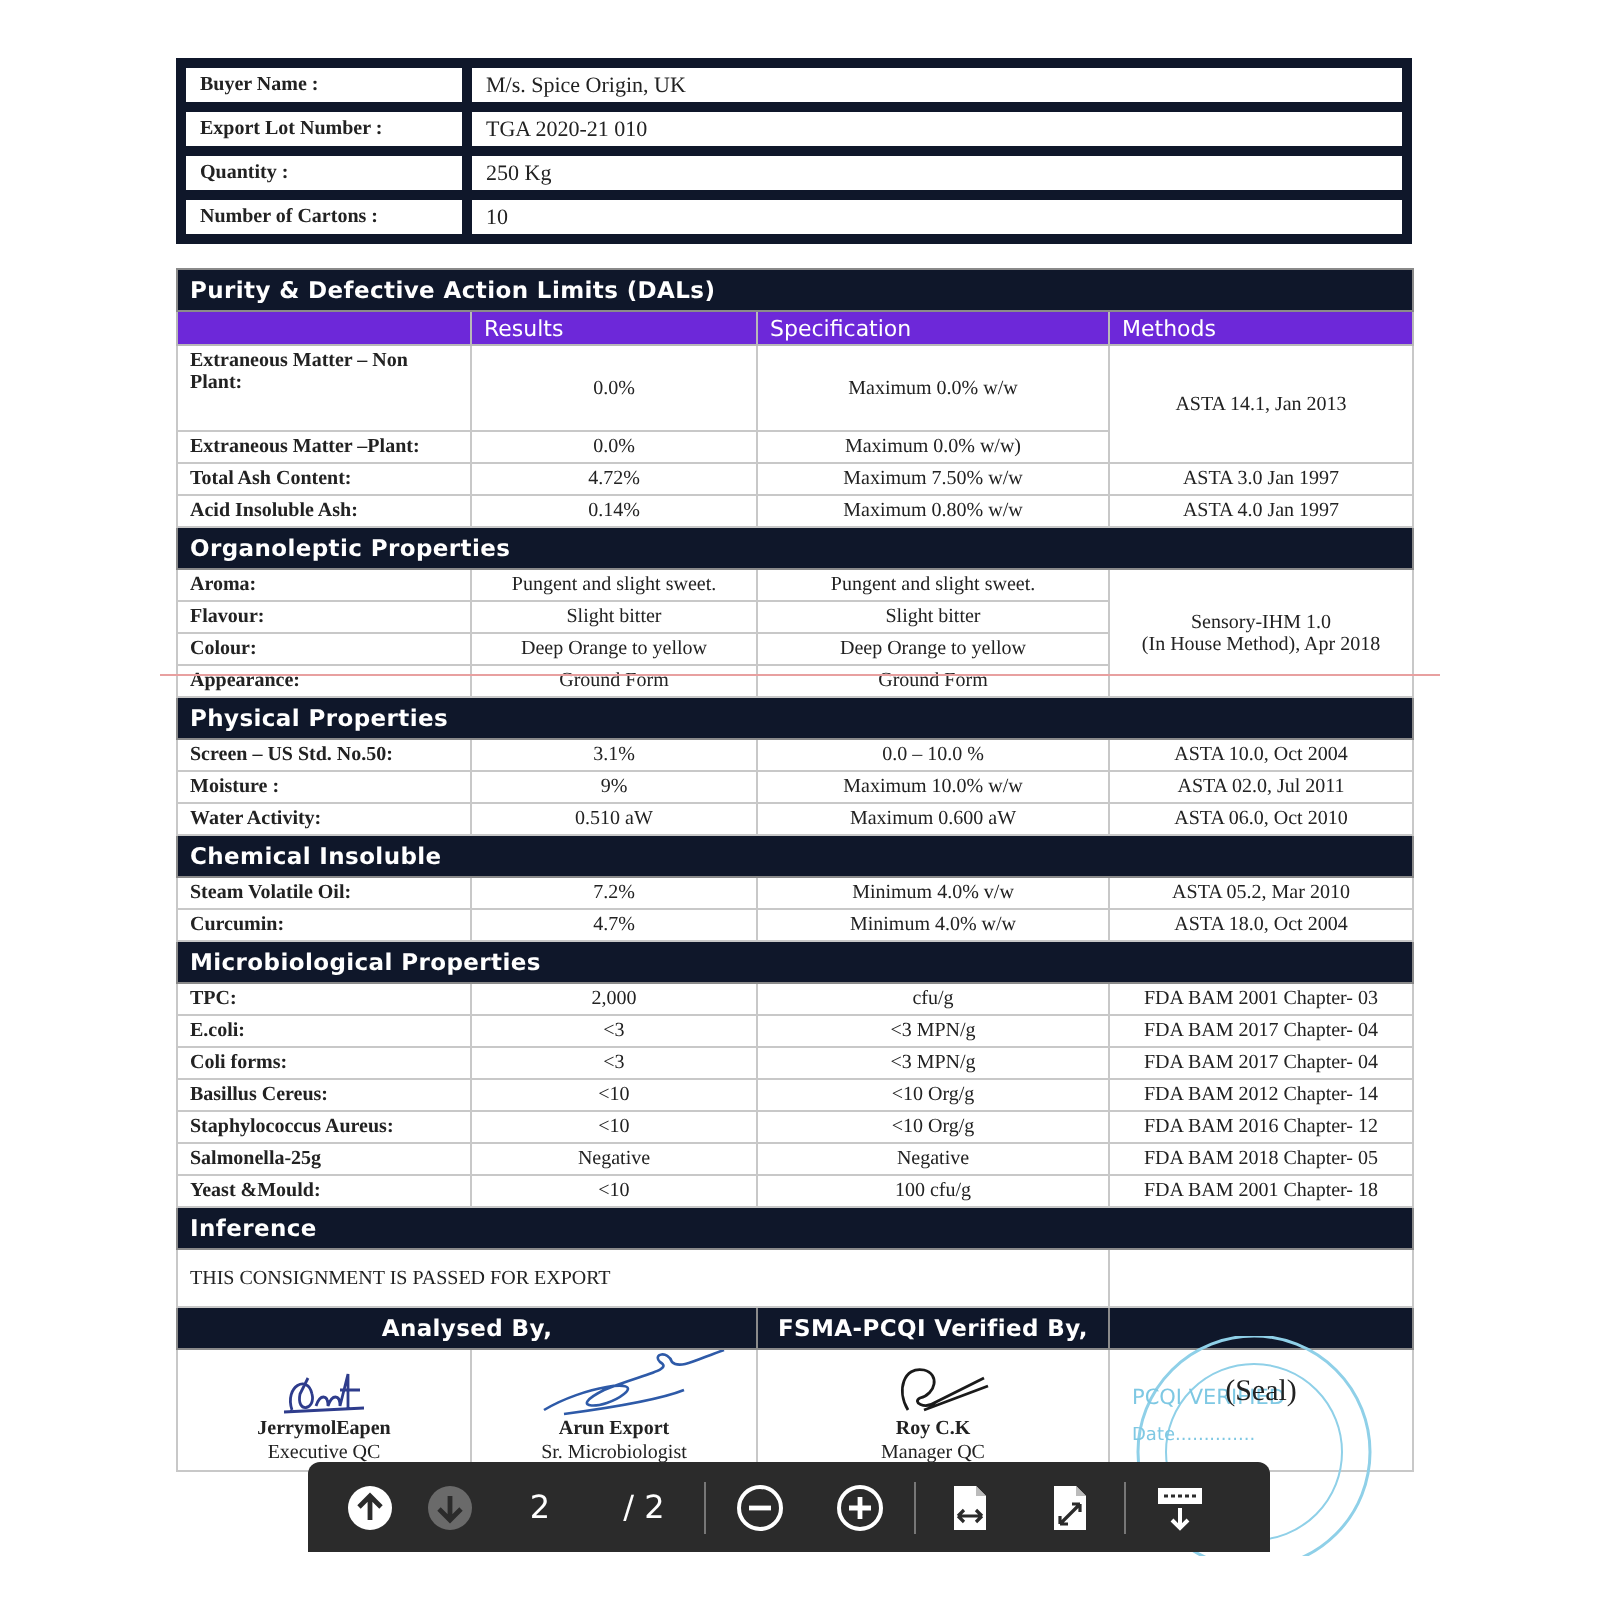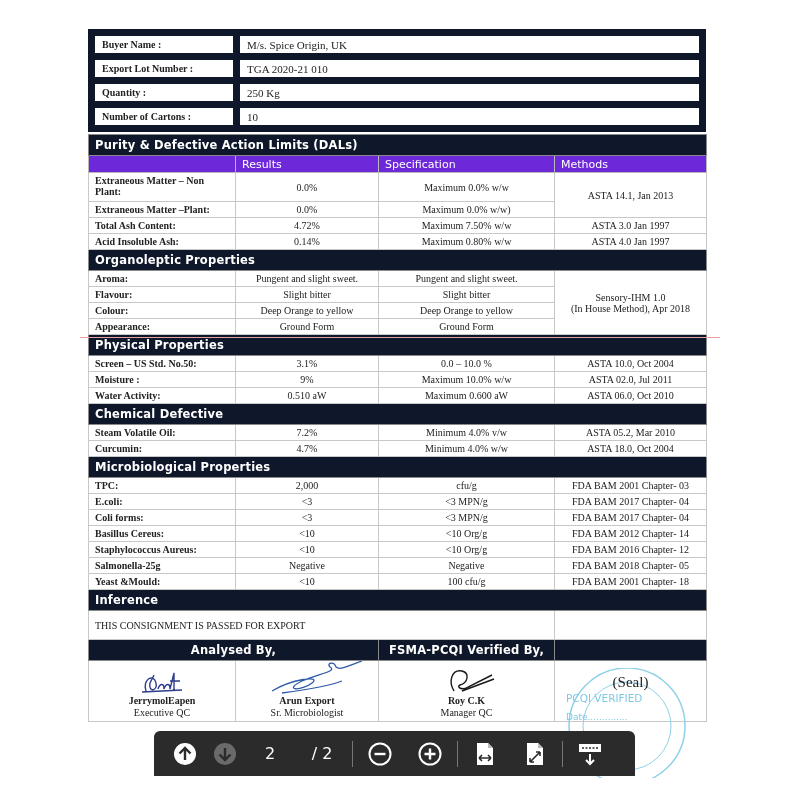--- a/index.html
+++ b/index.html
@@ -2,35 +2,35 @@
 <html><head>
 <meta charset="utf-8">
 <style>
   html, body { margin:0; padding:0; }
   body { width:800px; height:800px; background:#ffffff; position:relative; overflow:hidden;
          font-family:"Liberation Serif", "DejaVu Serif", serif; color:#222; }
   .page { position:absolute; left:0; top:0; width:800px; height:800px; background:#fff; }
 
   
   .info { position:absolute; left:88px; top:29px; width:618px; border-collapse:collapse; font-size:11px; }
-  .info td { border:7px solid #0f172a; height:17px; padding:0 7px; }
+  .info td { border:5px solid #0f172a; height:17px; padding:0 7px; }
   .info td.k { width:124px; font-weight:bold; font-size:10px; }
   .info td.v { font-size:11px; }
 
   
   .main { position:absolute; left:88px; top:134px; width:618px; border-collapse:collapse; table-layout:fixed; font-size:10px; }
   .main td { border:1px solid #c8c8c8; padding:0 6px; height:15px; }
   .main col.c1 { width:147px; } .main col.c2 { width:143px; } .main col.c3 { width:176px; } .main col.c4 { width:152px; }
   .sec td { background:#0f172a; color:#fff; font-family:"DejaVu Sans", sans-serif; font-weight:bold; font-size:11.5px;
             height:20px; border-color:#8a8a8a; letter-spacing:0.2px; }
   .hdr td { background:#6d28d9; color:#fff; font-family:"DejaVu Sans", sans-serif; font-weight:normal; font-size:11px;
             text-align:left; height:16px; border-color:#b8b8b8; }
   .main td.lbl { font-weight:bold; text-align:left; }
   .main td.c { text-align:center; }
-  .main td.lbl2 { line-height:11px; padding-top:2px; padding-bottom:4px; }
+  .main td.lbl2 { line-height:11px; padding-top:2px; padding-bottom:18px; }
   .sig td { height:58px; vertical-align:bottom; text-align:center; font-size:10px; line-height:12px; padding-bottom:2px; }
   .sig .nm { font-weight:bold; }
   .sig-svg { display:block; margin:0 auto; }
   .infer td { height:28px; font-size:10px; }
   .bywrap td { height:20px; }
 
   .redline { position:absolute; left:80px; top:337px; width:640px; height:1px; background:#e8a0a0; }
 
   .seal { position:absolute; left:560px; top:668px; width:135px; height:110px; pointer-events:none; }
 
@@ -154,21 +154,21 @@
         <td class="c">ASTA 02.0,  Jul 2011</td>
       </tr>
       <tr>
         <td class="lbl">Water Activity:</td>
         <td class="c">0.510 aW</td>
         <td class="c">Maximum 0.600 aW</td>
         <td class="c">ASTA 06.0, Oct 2010</td>
       </tr>
 
       <tr class="sec">
-          <td colspan="4">Chemical Defective</td>
+          <td colspan="4">Chemical Insoluble</td>
         </tr>
       <tr>
         <td class="lbl">Steam Volatile Oil:</td>
         <td class="c">7.2%</td>
         <td class="c">Minimum 4.0% v/w</td>
         <td class="c">ASTA 05.2,  Mar 2010</td>
       </tr>
       <tr>
         <td class="lbl">Curcumin:</td>
         <td class="c">4.7%</td>

